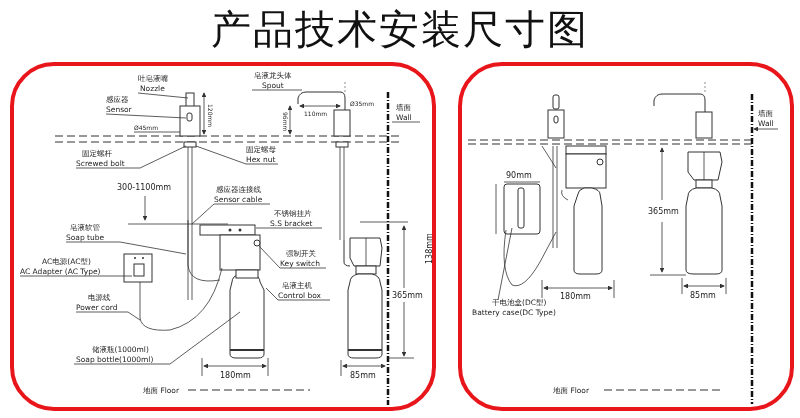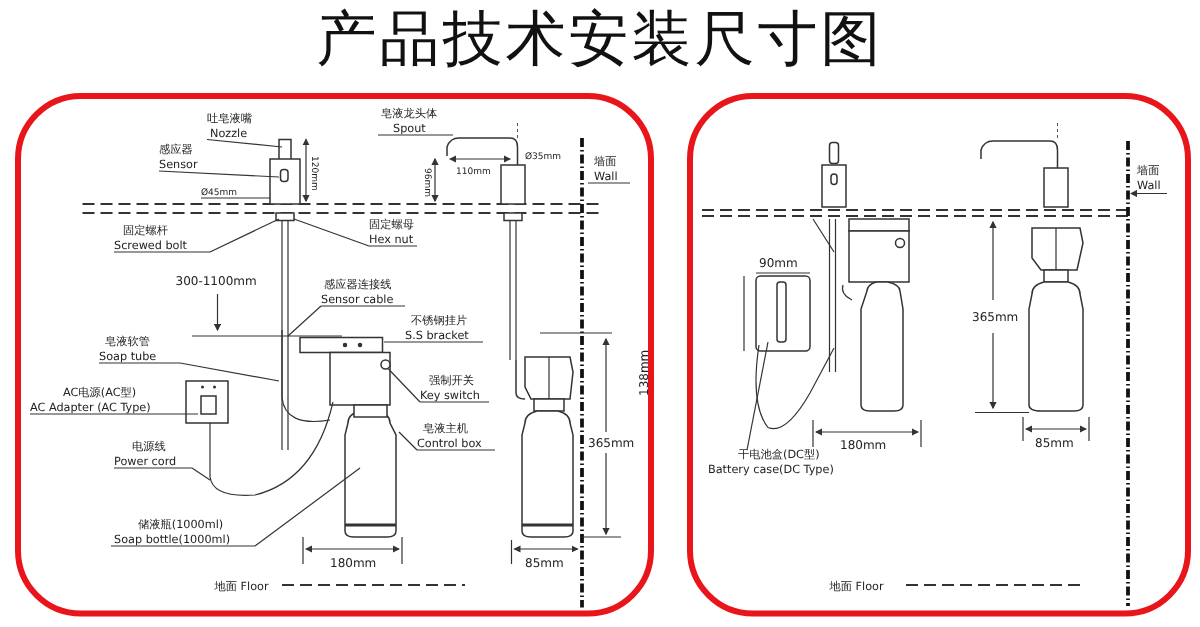--- a/index.html
+++ b/index.html
@@ -1,20 +1,20 @@
 <!DOCTYPE html>
 <html><head>
 <meta charset="utf-8">
 <style>
   html, body { margin: 0; padding: 0; background: #ffffff; }
   body { width: 800px; height: 418px; position: relative; overflow: hidden; font-family: "DejaVu Sans", sans-serif; }
   .title {
     position: absolute; left: 0; top: 4px; width: 800px; text-align: center;
     font-size: 40px; color: #111; letter-spacing: 2px; line-height: 52px;
-    font-family: Liberation Mono, monospace;
+    font-family: Liberation Serif, serif;
   }
   svg { position: absolute; left: 0; top: 0; }
   .lbl { font-family: "DejaVu Sans", sans-serif; font-size: 7.5px; fill: #222; }
   .lbl-en { font-family: "DejaVu Sans", sans-serif; font-size: 7.5px; fill: #222; }
   .dim { font-family: "DejaVu Sans", sans-serif; font-size: 8px; fill: #222; }
   .dim-small { font-family: "DejaVu Sans", sans-serif; font-size: 6px; fill: #222; }
   .frame { fill: none; stroke: #e8161b; stroke-width: 4; }
   .ln { stroke: #333; stroke-width: 0.8; fill: none; }
   .part { stroke: #333; stroke-width: 1; fill: #ffffff; }
   .dash { stroke: #333; stroke-width: 1.2; stroke-dasharray: 8 4; fill: none; }

